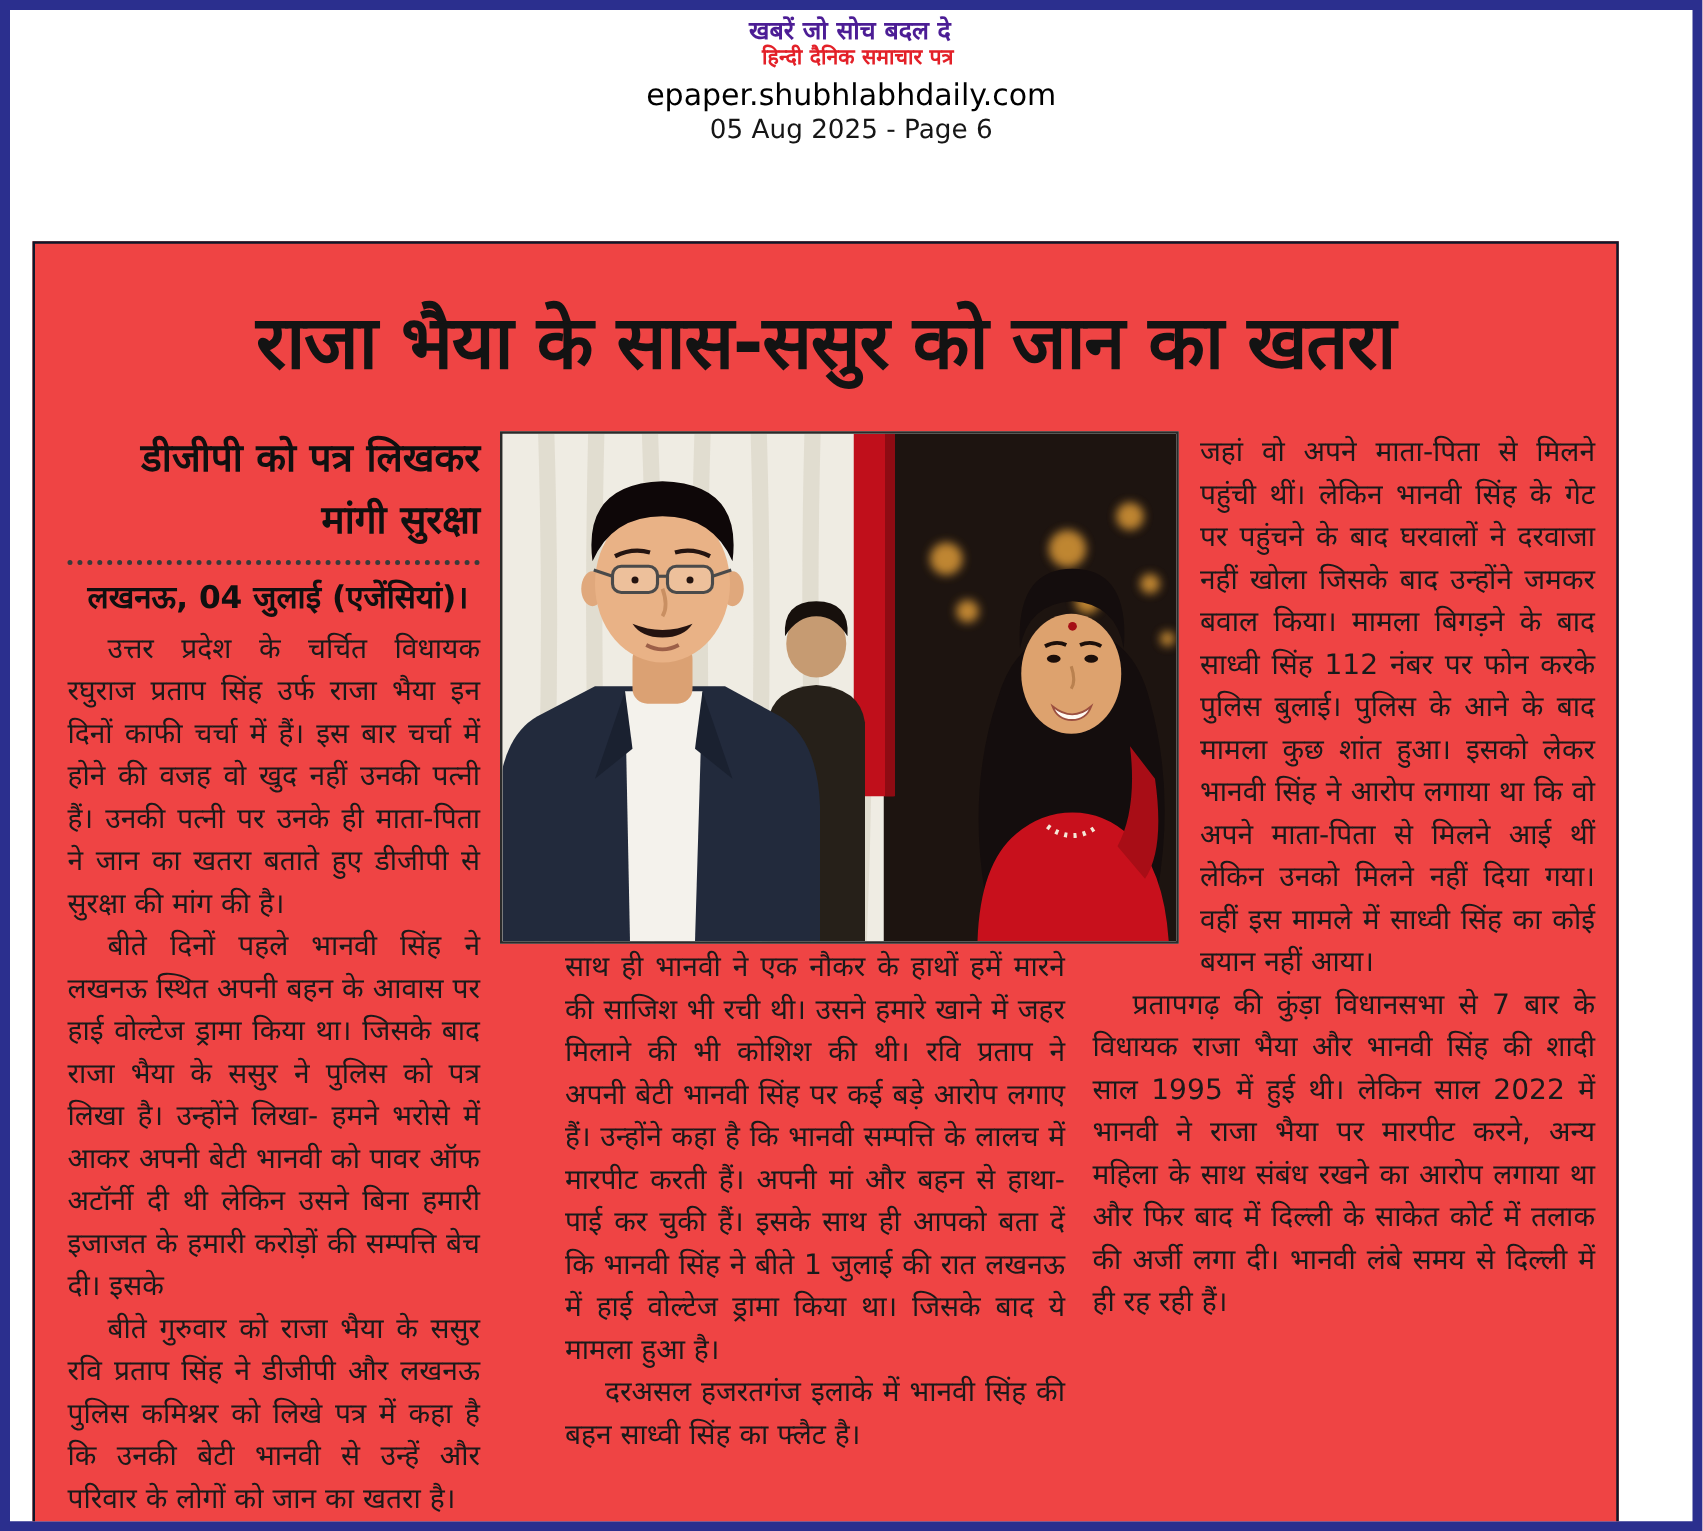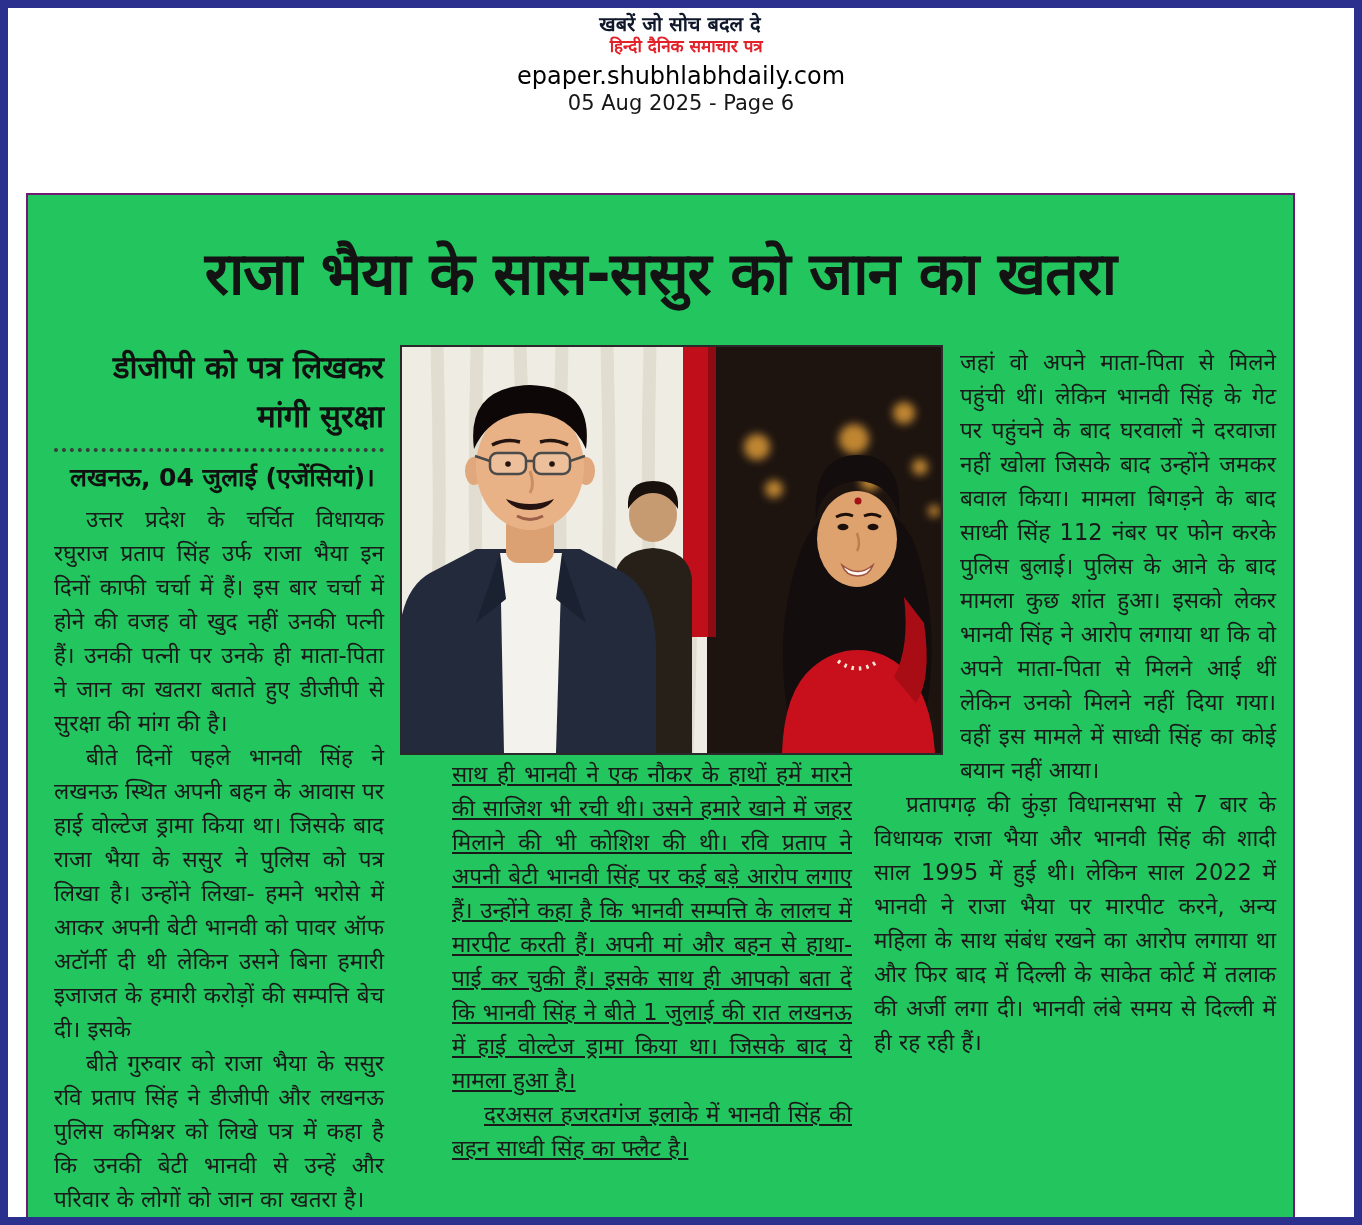--- a/index.html
+++ b/index.html
@@ -4,47 +4,47 @@
 <style>
   html,body { margin:0; padding:0; background:#ffffff; }
   .page {
     position:relative; width:1362px; height:1225px; box-sizing:border-box;
     border:8px solid #2b2f8e; background:#ffffff; overflow:hidden;
     font-family:"DejaVu Sans", sans-serif;
   }
   
   .masthead { position:absolute; top:4px; left:0; right:0; text-align:center; }
   .logo-box { display:inline-block; }
-  .tagline { color:#0f172a; font-size:20px; font-weight:700; text-align:right; padding-right:2px; line-height:24px; }
+  .tagline { color:#4c1d95; font-size:20px; font-weight:700; text-align:right; padding-right:2px; line-height:24px; }
   .title-row { display:flex; align-items:center; justify-content:center; line-height:1; }
   .title-word { font-size:72px; font-weight:800; color:#e32129; letter-spacing:-2px; }
   .ganesha { width:54px; height:70px; margin:0 5px; }
   .subtitle { color:#e32129; font-size:17px; font-weight:700; text-align:right; line-height:20px; }
   .url-line { font-size:24px; color:#000000; margin-top:7px; line-height:26px; }
   .date-line { font-size:21px; color:#161616; margin-top:2px; line-height:24px; }
   
   .article-box {
     position:absolute; left:18px; top:185px; width:1269px; height:1028px;
-    box-sizing:border-box; border:2px solid #701a75; background:#22c55e; overflow:hidden;
+    box-sizing:border-box; border:2px solid #0f172a; background:#ef4444; overflow:hidden;
   }
   .headline {
     position:absolute; top:36px; left:10px; right:10px; text-align:center;
     font-size:59px; font-weight:800; color:#131313; white-space:nowrap; letter-spacing:-1px;
   }
   .photo-frame {
     position:absolute; left:372px; top:150px; width:543px; height:410px;
     box-sizing:border-box; border:2px solid #2a2a2a; background:#efece3; overflow:hidden;
   }
   .photo-frame svg { display:block; width:100%; height:100%; }
   .col {
     position:absolute; color:#1a1a1a; font-size:22.5px; line-height:34px;
     text-align:justify; text-justify:inter-word;
   }
   .col1 { left:26px;  top:148px; width:330px; }
-  .col2 { left:424px; top:562px; width:400px;text-decoration:underline; }
+  .col2 { left:424px; top:562px; width:400px; }
   .col3 { left:846px; top:150px; width:402px; }
   .wrap-spacer { float:left; width:86px; height:414px; }
   .col p { margin:0; }
   .col p.indent { text-indent:32px; }
   .subheadline { font-size:31px; font-weight:700; line-height:49px; text-align:right; color:#101010; }
   .dotted-rule { border-bottom:4px dotted #3a3a3a; height:0; margin:7px 0 9px; }
   .dateline { font-size:25px; font-weight:700; padding-left:16px; margin-bottom:7px; text-align:left; color:#101010; }
 </style>
 </head>
 <body>

